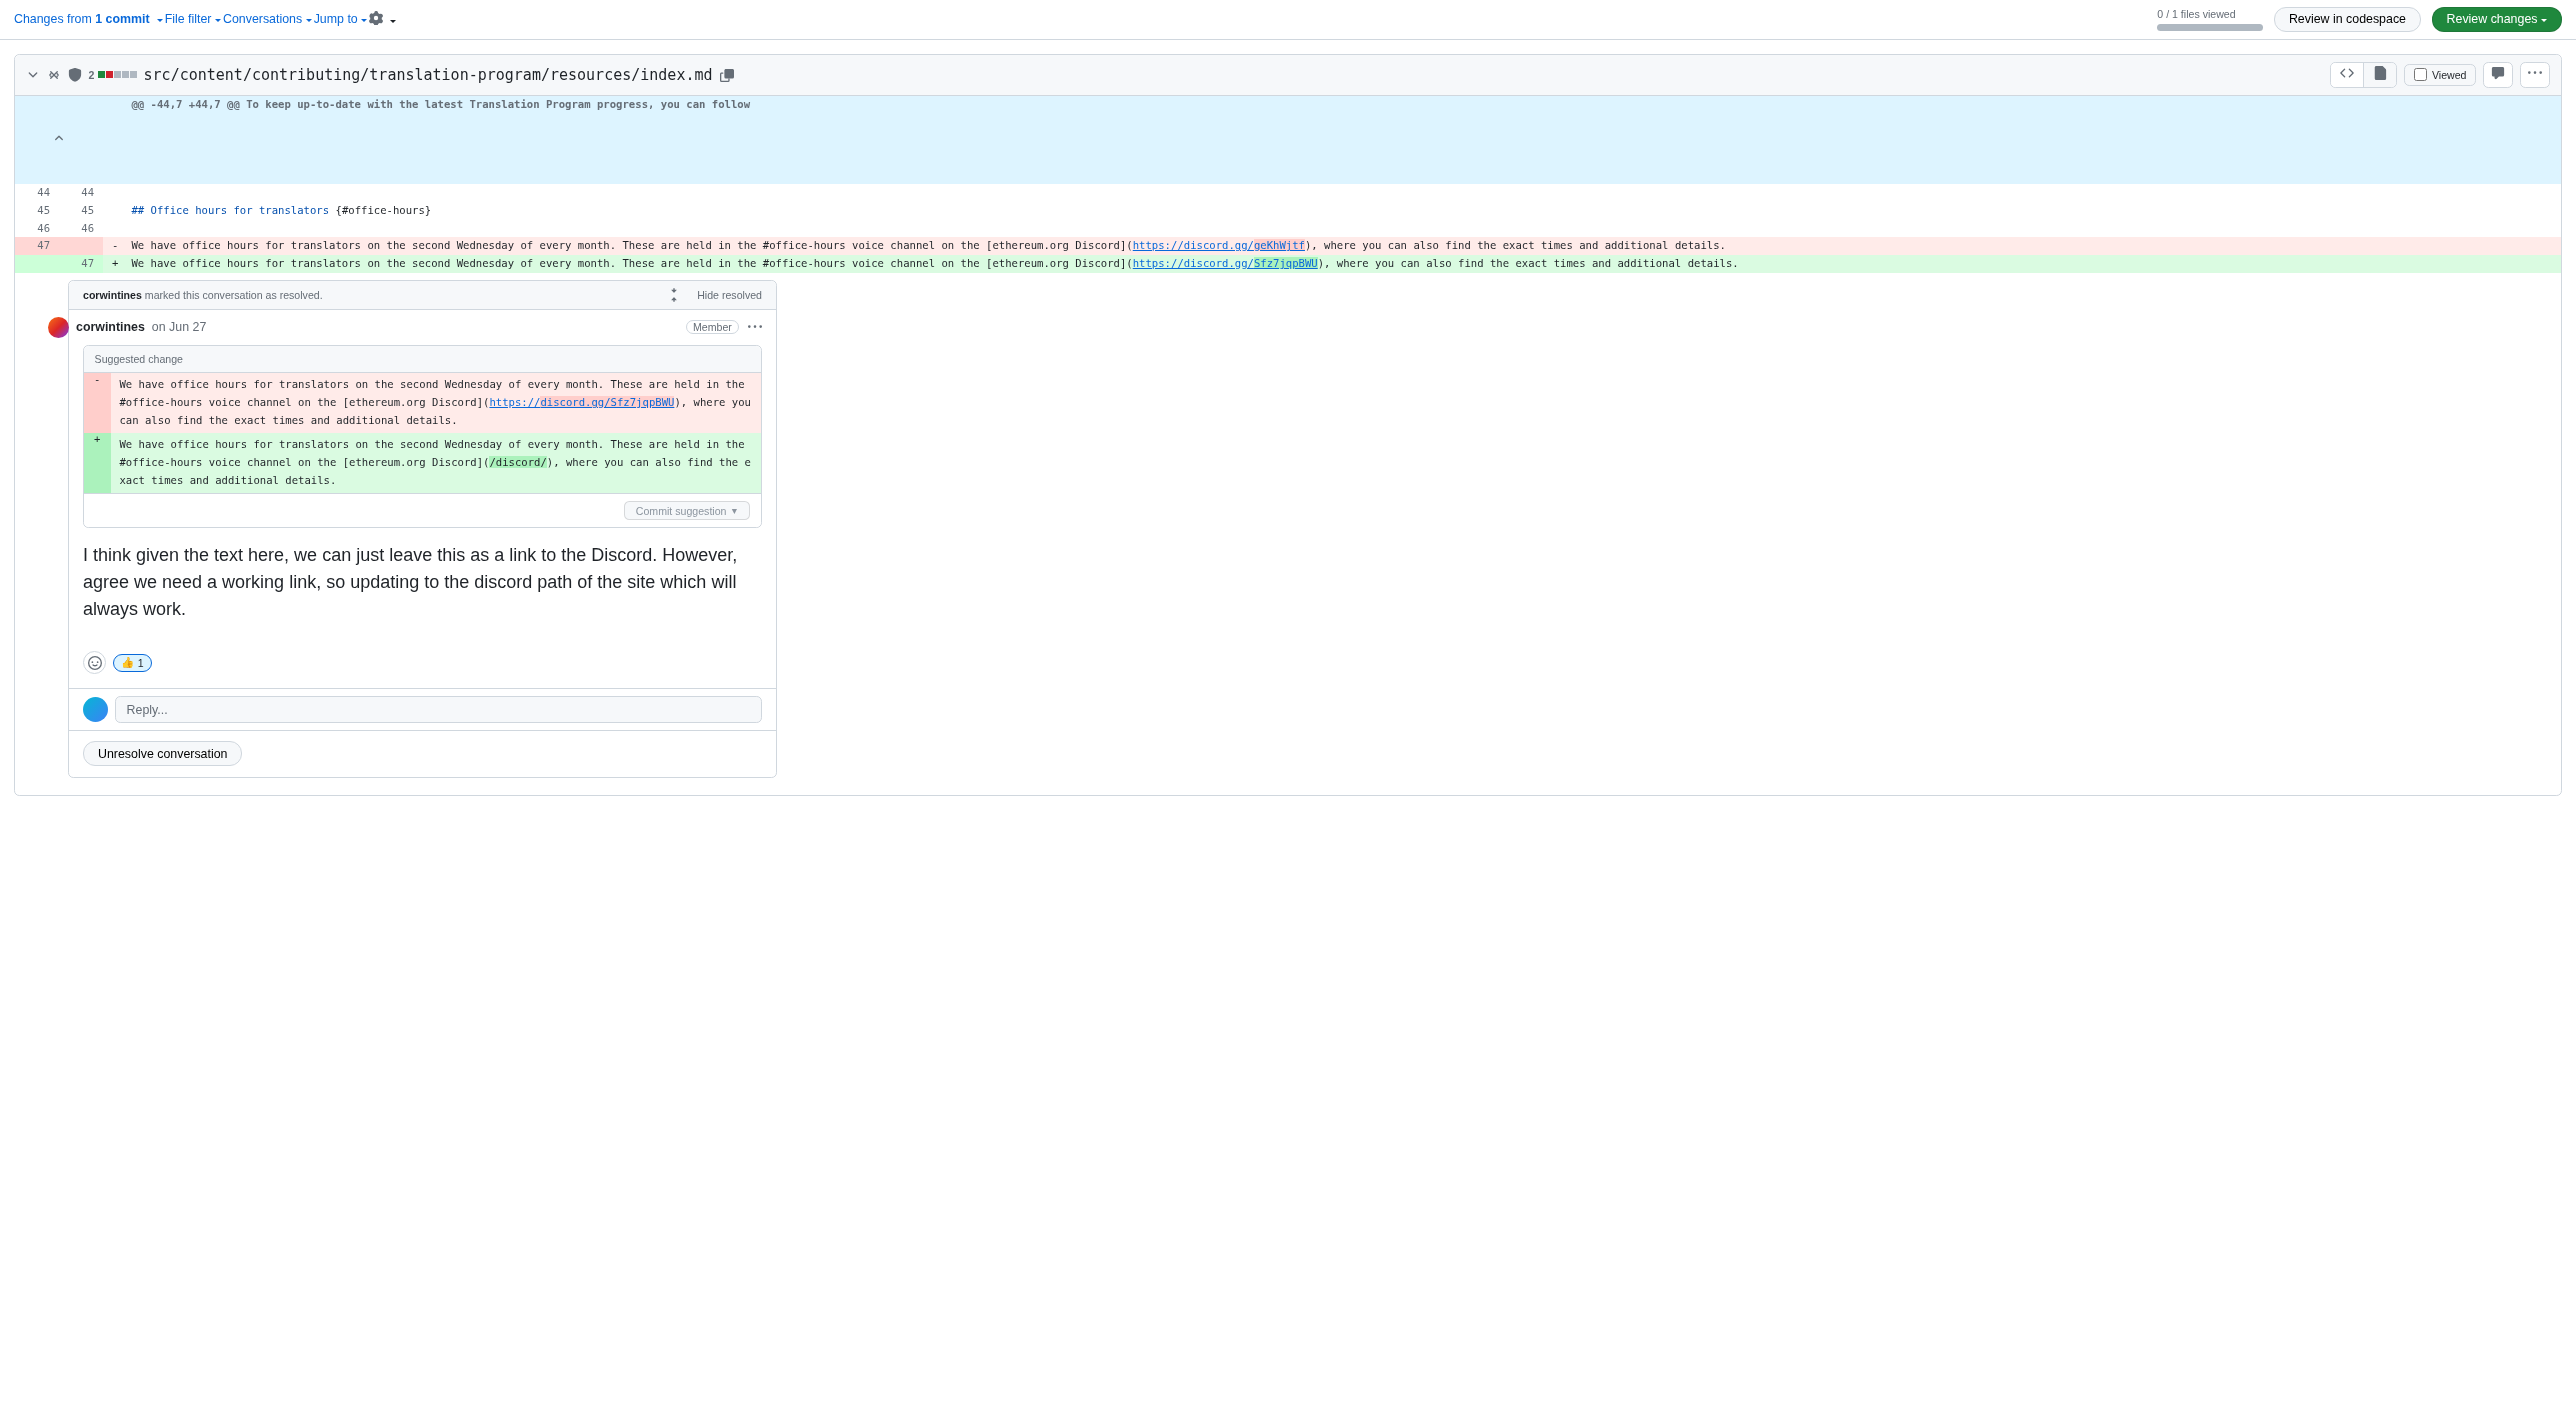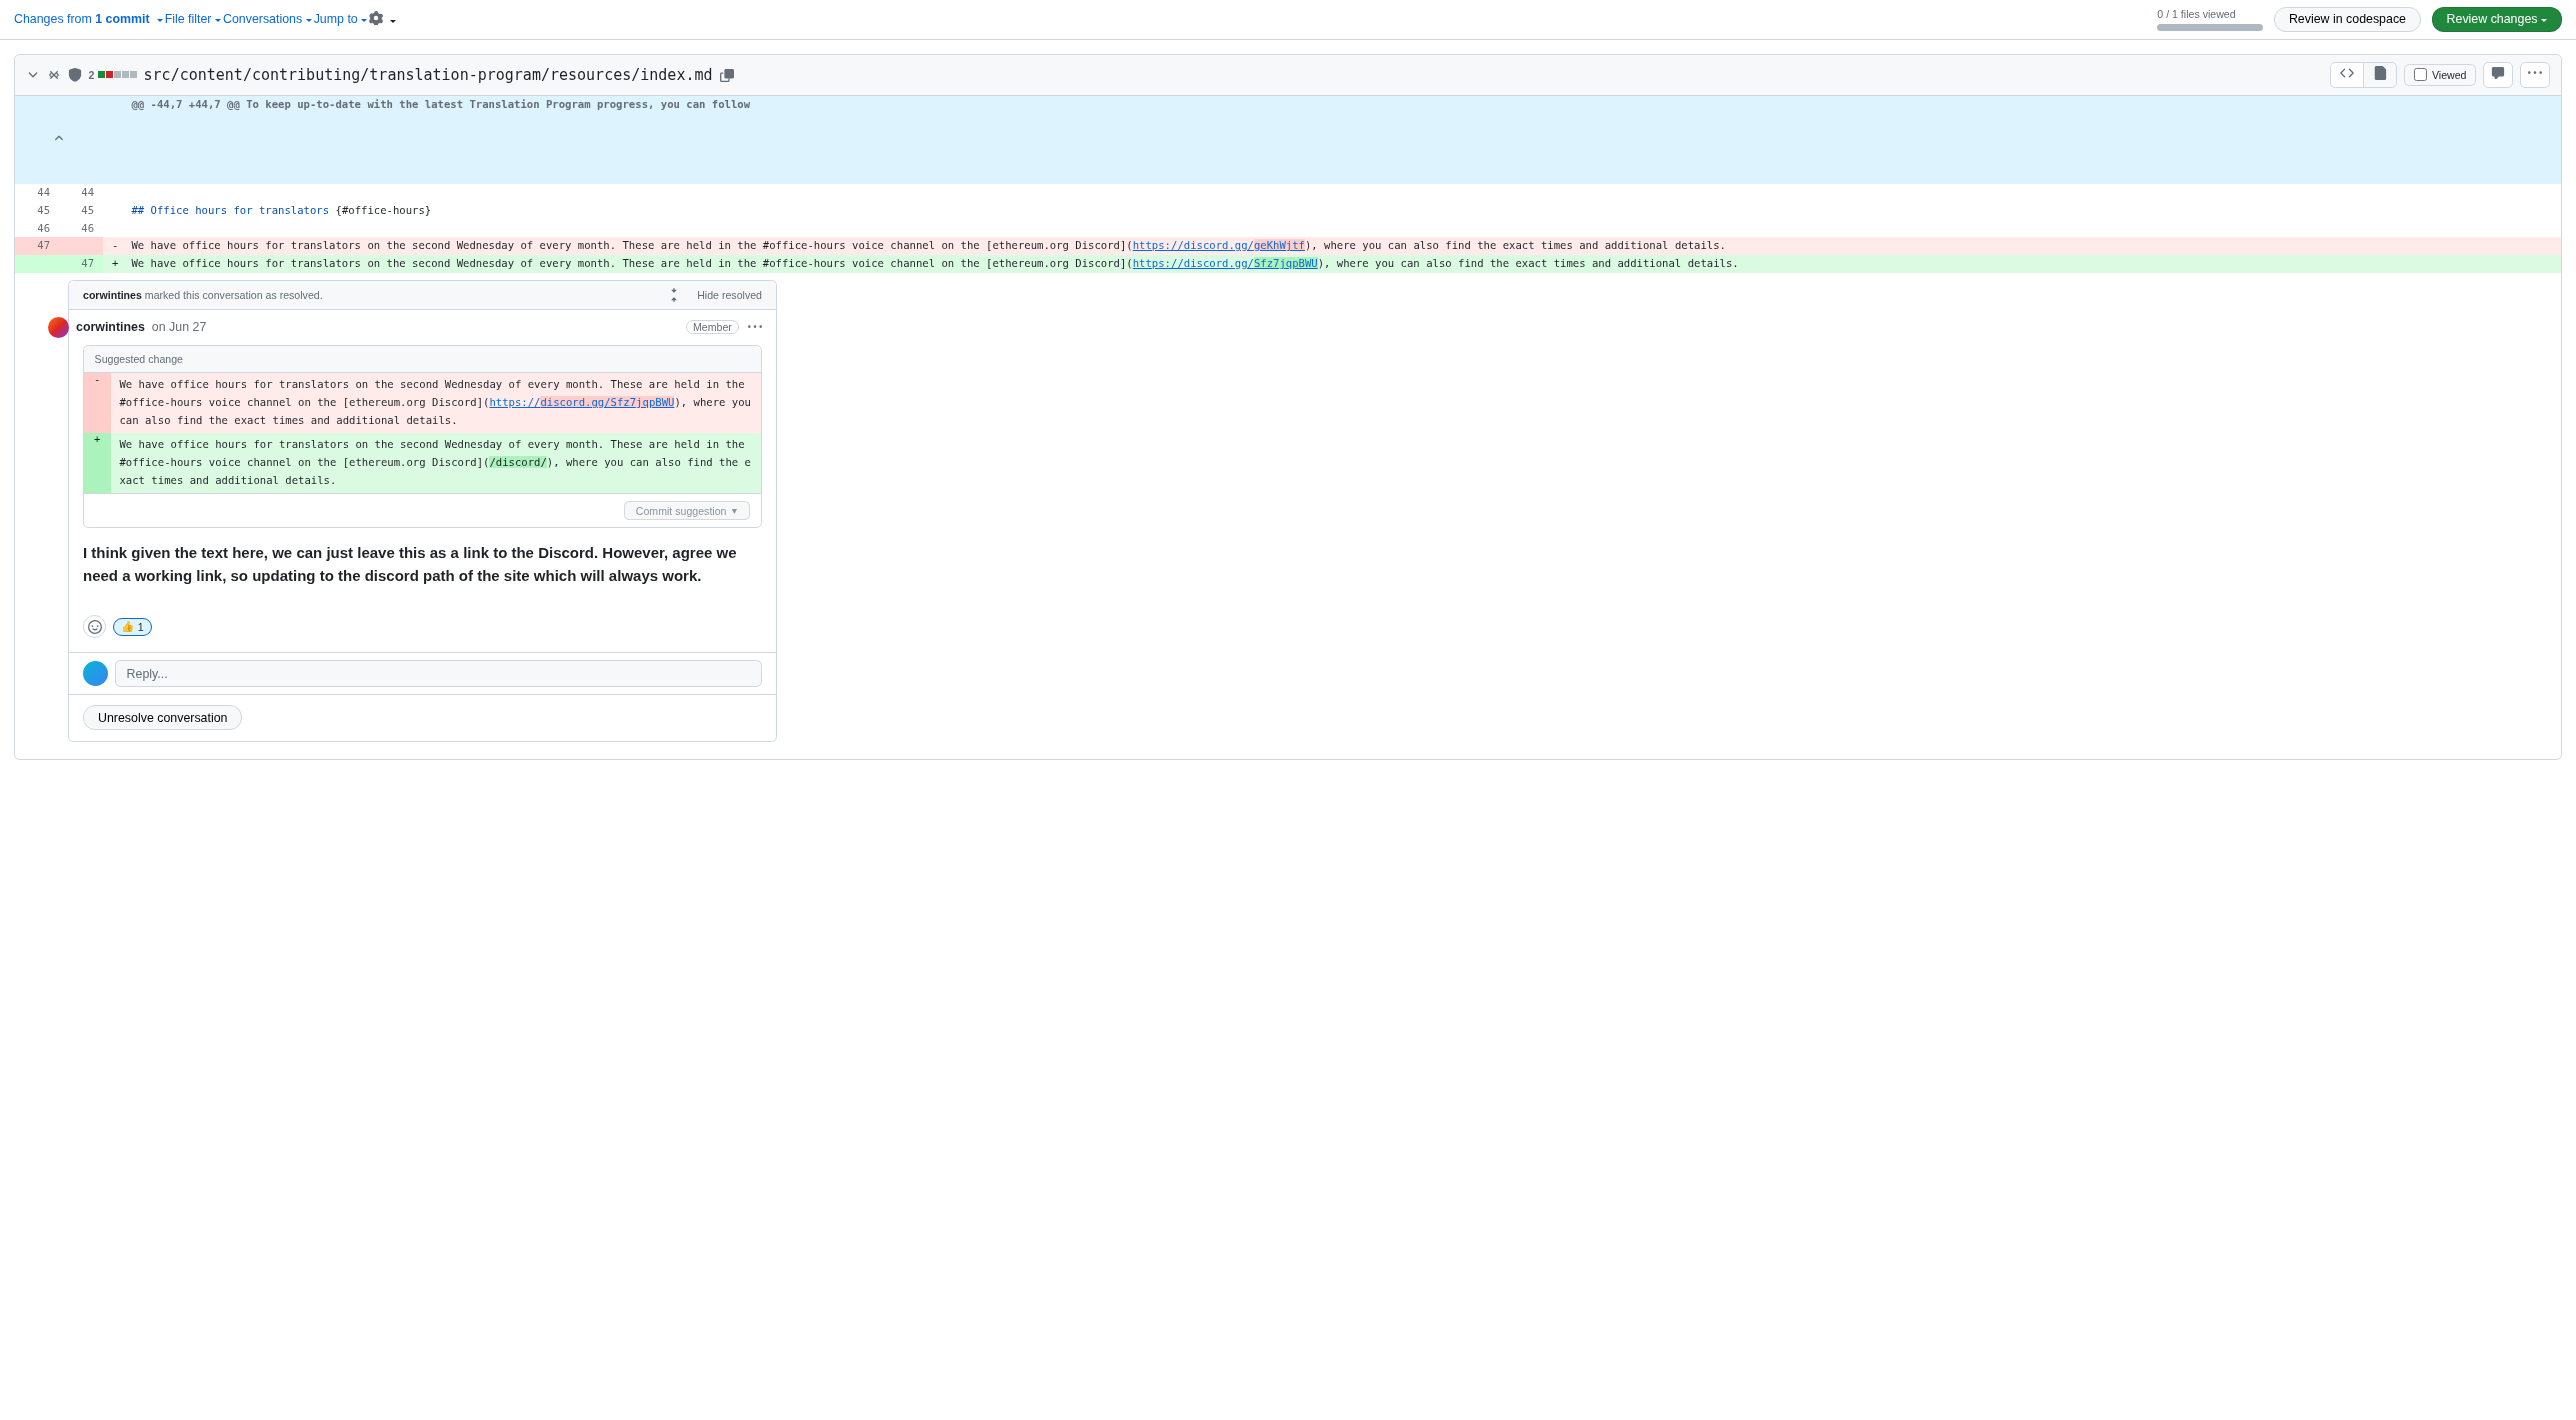--- a/index.html
+++ b/index.html
@@ -258,21 +258,21 @@
       border-radius: 5.3px;
       background: #f6f8fa;
       color: #8c959f;
       font-size: 10.6px;
       cursor: not-allowed;
       display: flex;
       align-items: center;
       gap: 3.5px;
     }
     
-    .comment-text { font-size: 15px; line-height: 1.5; margin-bottom: 14px; font-weight: bold; }
+    .comment-text { font-size: 18px; line-height: 1.5; margin-bottom: 14px; }
     .reaction-bar { display: flex; align-items: center; gap: 7px; padding: 0 14px 14px 14px; }
     .reaction-add {
       width: 23px; height: 23px;
       border: 0.9px solid #d0d7de;
       border-radius: 50%;
       display: flex;
       align-items: center;
       justify-content: center;
       cursor: pointer;
     }

